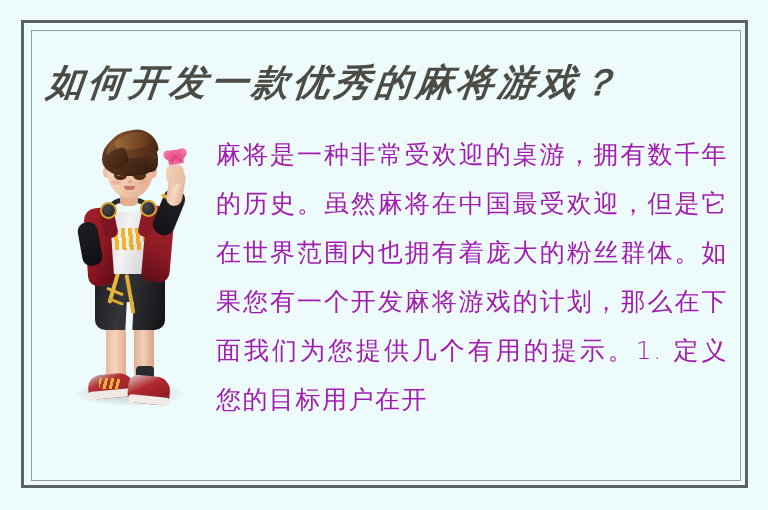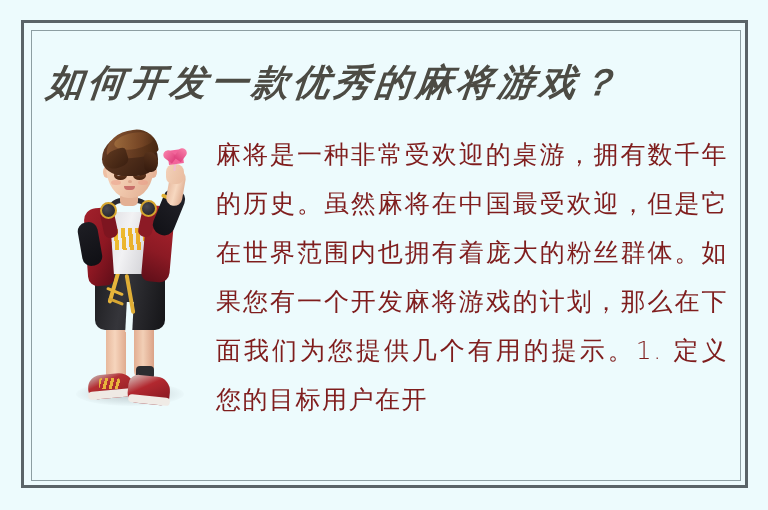--- a/index.html
+++ b/index.html
@@ -50,21 +50,21 @@
 
   
   .body-text{
     position:absolute;
     left:216px;top:130px;
     width:512px;
     font-family:"DejaVu Sans", sans-serif;
     font-size:25px;
     line-height:49px;
     font-weight:300;
-    color:#7f1d1d;
+    color:#a21caf;
     letter-spacing:1.5px;
     text-align:justify;
     text-justify:inter-character;
   }
 
   
   .character{
     position:absolute;
     left:62px;top:124px;
     width:140px;height:290px;

